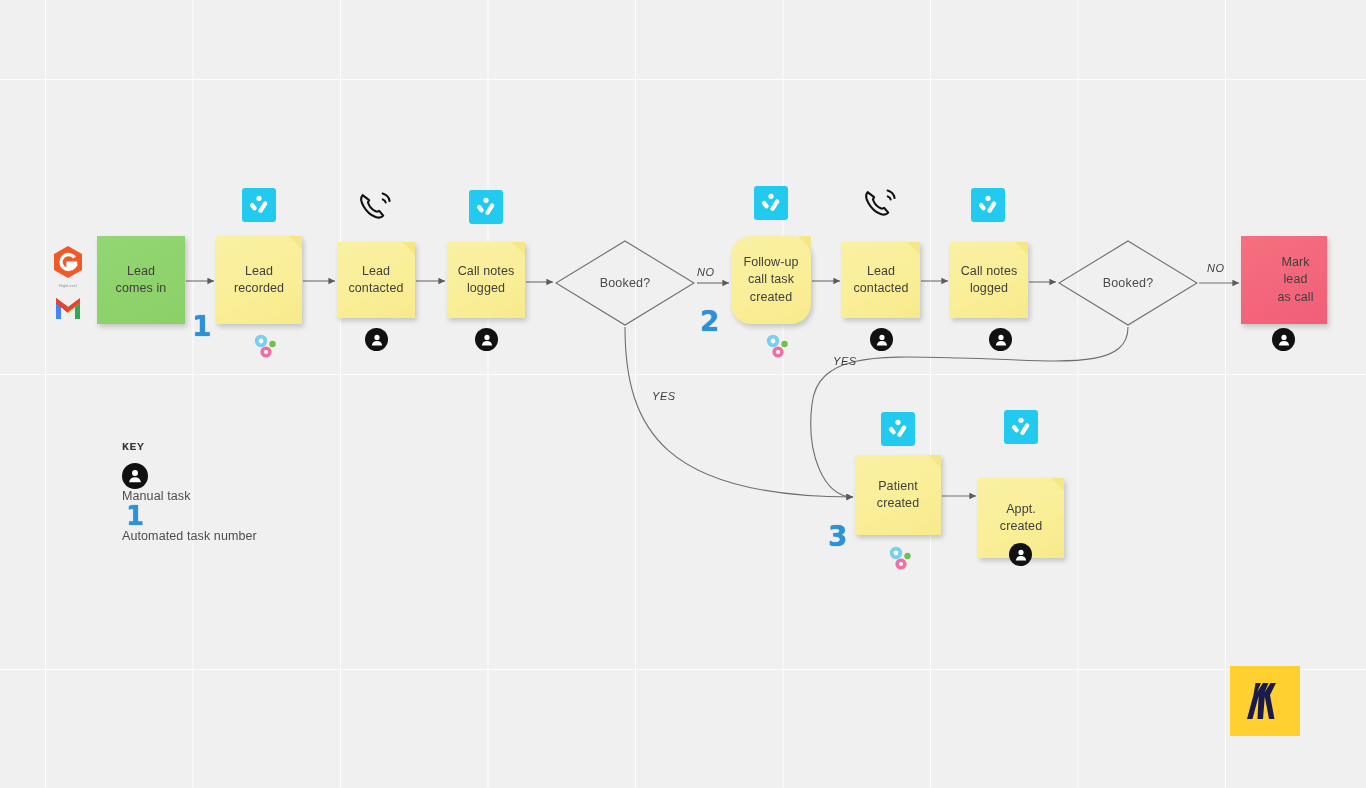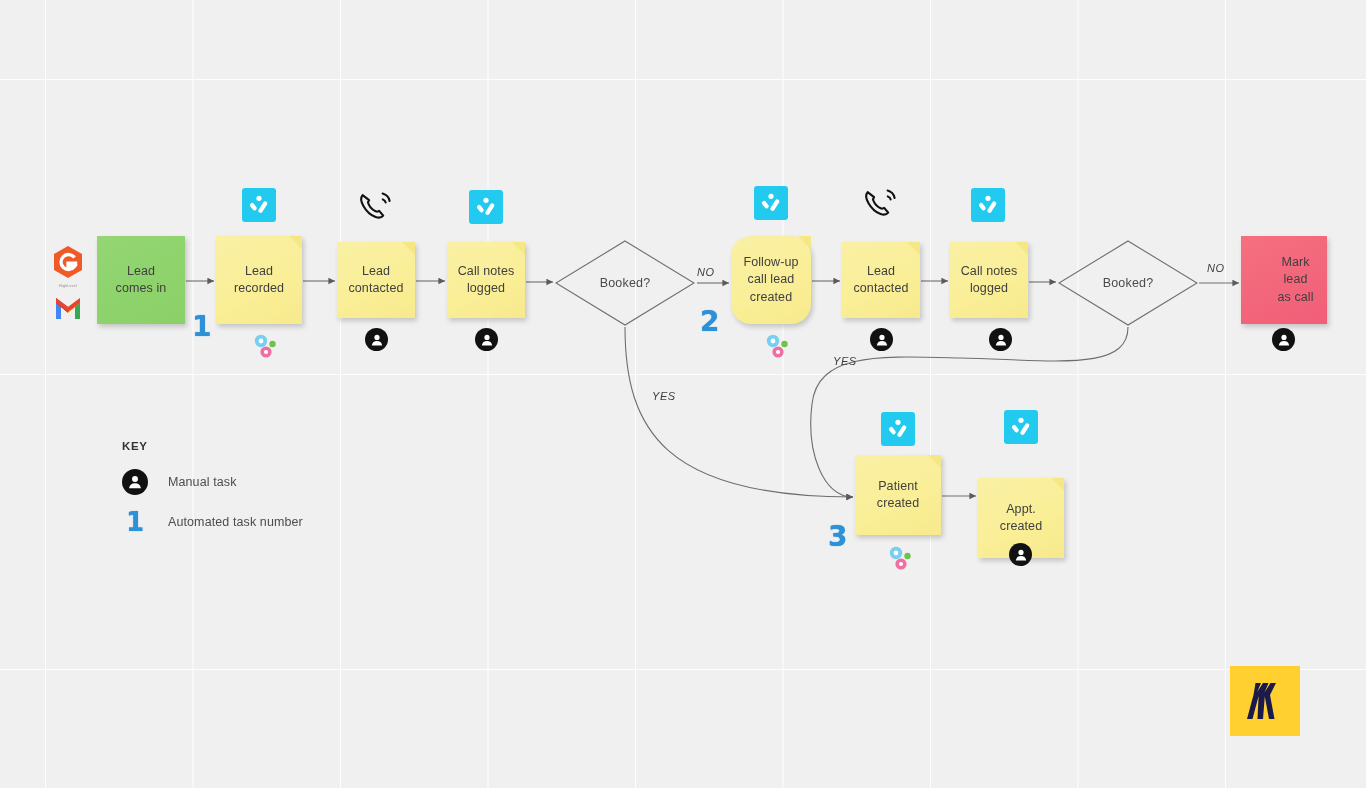--- a/index.html
+++ b/index.html
@@ -74,22 +74,22 @@
     font-weight:700;font-size:28px;color:#2c91d6;
     letter-spacing:-1px;
     text-shadow:0 0 1px #2c91d6;
   }
   
   .elabel{
     position:absolute;font-size:11px;color:#3d3d3d;letter-spacing:.6px;font-style:italic;
   }
   
   .key{position:absolute;left:122px;top:440px;}
-  .key .ktitle{font-size:11.5px;font-weight:700;color:#333;letter-spacing:.6px;margin-bottom:10px;}
-  .key .krow{display:flex;align-items:center;height:40px;}
+  .key .ktitle{font-size:11.5px;font-weight:700;color:#333;letter-spacing:.6px;margin-bottom:10px;font-family:Liberation Mono, monospace;}
+  .key .krow{display:flex;height:40px;flex-direction:column;}
   .key .kicon{width:46px;display:flex;align-items:center;justify-content:flex-start;}
   .key .ktext{font-size:12.5px;color:#4d4d4d;letter-spacing:.1px;}
   .key .knum{
     font-family:"DejaVu Sans",sans-serif;font-weight:700;font-size:26px;color:#2c91d6;
     line-height:1;padding-left:4px;text-shadow:0 0 1px #2c91d6;
   }
   
   .srclogos{position:absolute;left:48px;top:245px;width:40px;}
   .ghl-caption{
     font-size:3.6px;color:#8a8a8a;text-align:center;margin-top:1px;
@@ -233,21 +233,21 @@
     <svg width="22" height="22" viewBox="0 0 22 22">
         <circle cx="11" cy="4.3" r="2.6" fill="#fff"></circle>
         <rect x="3.2" y="8.6" width="4.3" height="8.2" rx="2.1" fill="#fff" transform="rotate(-38 5.3 12.7)"></rect>
         <rect x="12.7" y="6.6" width="4.3" height="13" rx="2.1" fill="#fff" transform="rotate(33 14.8 13.1)"></rect>
       </svg>
   </div>
   <div class="note yellow" style="left:731px;top:236px;width:80px;height:88px;border-radius:20px;">
     <div class="fold"></div>
     <div>
       <span>Follow-up</span>
-      <span>call lead</span>
+      <span>call task</span>
       <span>created</span>
     </div>
   </div>
   <div class="auto" style="left:764px;top:333px;">
     <svg width="28" height="26" viewBox="0 0 28 26">
         <circle cx="9" cy="8" r="6.2" fill="#79cdf0"></circle>
         <circle cx="9" cy="8" r="2.4" fill="#fff"></circle>
         <circle cx="20.5" cy="11" r="3.2" fill="#6ec04f"></circle>
         <circle cx="14" cy="19" r="5.6" fill="#ef6fa3"></circle>
         <circle cx="14" cy="19" r="2.1" fill="#fff"></circle>

